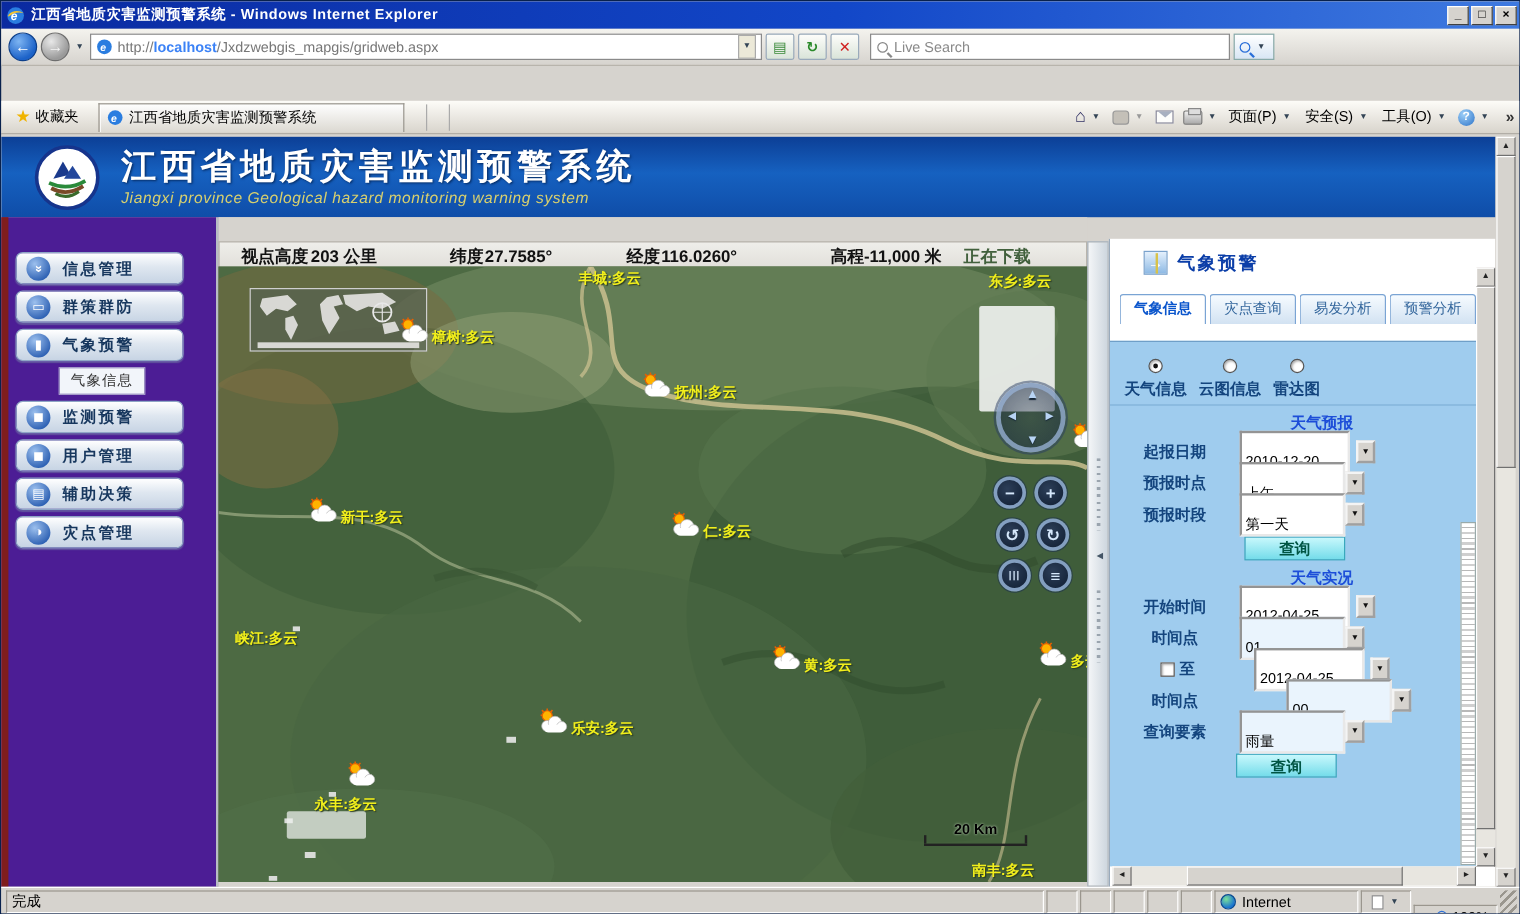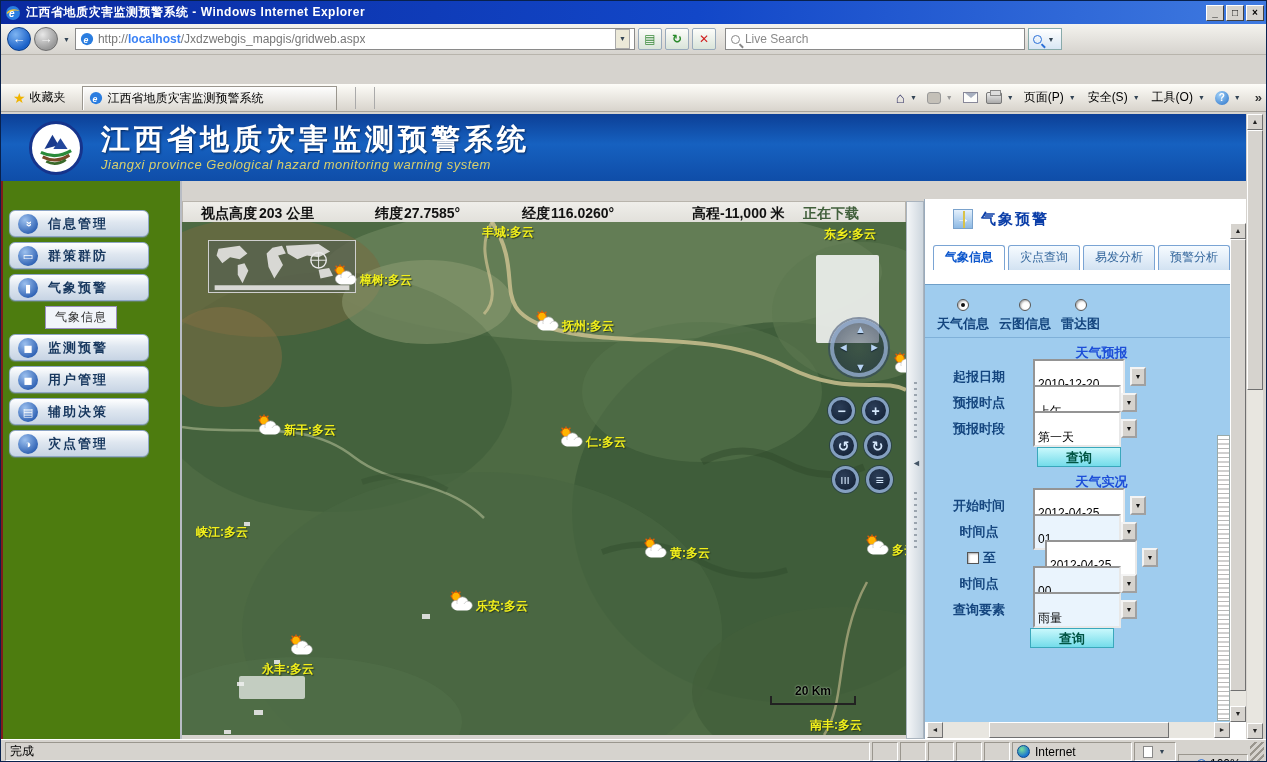--- a/index.html
+++ b/index.html
@@ -63,21 +63,21 @@
   .chev{font-weight:bold;font-size:13px;color:#333;padding-left:4px;}
   
   .page{position:absolute;left:0;top:111px;width:1267px;height:627px;background:#d6d3ce;}
   .banner{position:absolute;left:0;top:2px;width:1245px;height:67px;
     background:linear-gradient(#0c3f96,#1661c0 45%,#0f4da8);display:flex;align-items:center;padding-left:28px;}
   .logo{width:54px;height:54px;border-radius:50%;background:#fff;border:3px solid #16348c;flex:0 0 auto;}
   .banner-text{margin-left:18px;}
   .banner-title{color:#fff;font-size:29px;font-weight:bold;letter-spacing:4px;line-height:30px;text-shadow:1px 1px 2px #052a60;}
   .banner-sub{color:#d8d06e;font-size:13px;font-style:italic;margin-top:3px;letter-spacing:.5px;}
   
-  .sidebar{position:absolute;left:0;top:69px;width:181px;height:558px;background:#4d7c0f;border-left:2px solid #7f1d1d;border-right:2px solid #b8bcc4;}
+  .sidebar{position:absolute;left:0;top:69px;width:181px;height:558px;background:#4c1d95;border-left:6px solid #7f1d1d;border-right:2px solid #b8bcc4;}
   .side-items{padding-top:24px;}
   .side-btn{width:140px;height:27px;margin:5px 0 5px 6px;border:1px solid #8fa6c6;border-radius:6px;
     background:linear-gradient(#ffffff,#dfe7f0 45%,#c7d4e4);display:flex;align-items:center;gap:10px;padding-left:8px;
     box-shadow:0 1px 1px rgba(120,140,170,.5);}
   .side-ico{width:20px;height:20px;border-radius:50%;background:radial-gradient(circle at 35% 30%,#9cc0ee,#2f62b4 75%);
     color:#fff;font-size:11px;font-weight:bold;text-align:center;line-height:20px;flex:0 0 auto;}
   .side-ico.rot span{display:inline-block;transform:rotate(-90deg);}
   .side-label{font-size:13px;font-weight:bold;color:#17375e;letter-spacing:2px;}
   .side-sub{width:72px;margin:2px 0 2px 42px;border:1px solid #9a8fc2;background:#f2f5fa;font-size:12px;color:#333;
     text-align:center;padding:2px 0;letter-spacing:1px;}
@@ -636,21 +636,21 @@
           <span class="chkbox"></span>
           <span style="width:62px;color:#14457e;font-size:13px;font-weight:bold;">至</span>
           <span class="combo date">
               <span class="val">2012-04-25</span>
               <span class="arrow">▼</span>
             </span>
         </div>
         <div class="frow">
           <span class="flabel">时间点</span>
           <span class="combo">
-              <span class="val" style="width:88px;">00</span>
+              <span class="val" style="width:88px;margin-left:39px;">00</span>
               <span class="arrow">▼</span>
             </span>
         </div>
         <div class="frow">
           <span class="flabel">查询要素</span>
           <span class="combo">
               <span class="val" style="width:88px;">雨量</span>
               <span class="arrow">▼</span>
             </span>
         </div>

